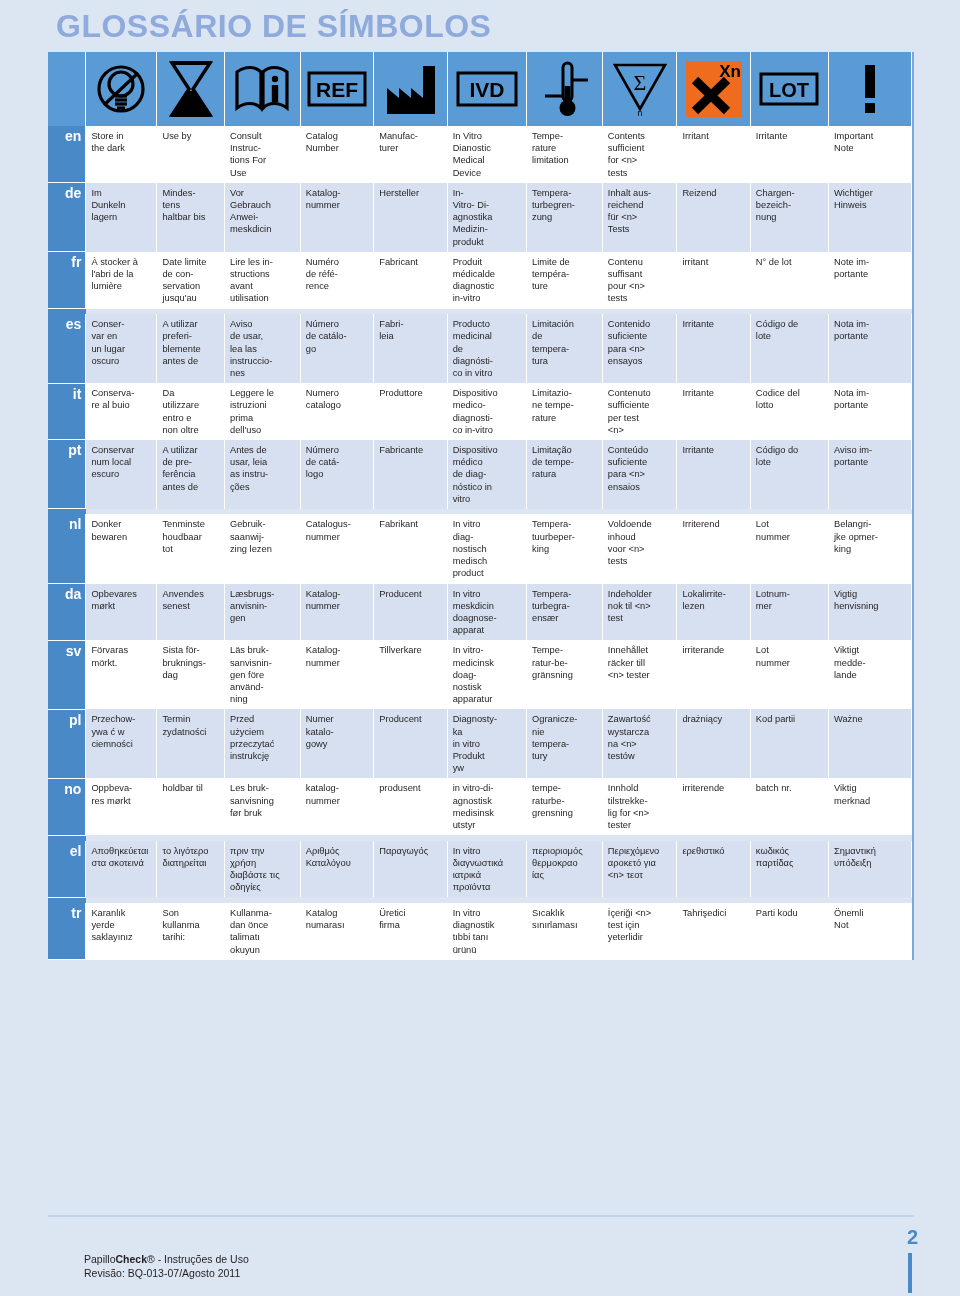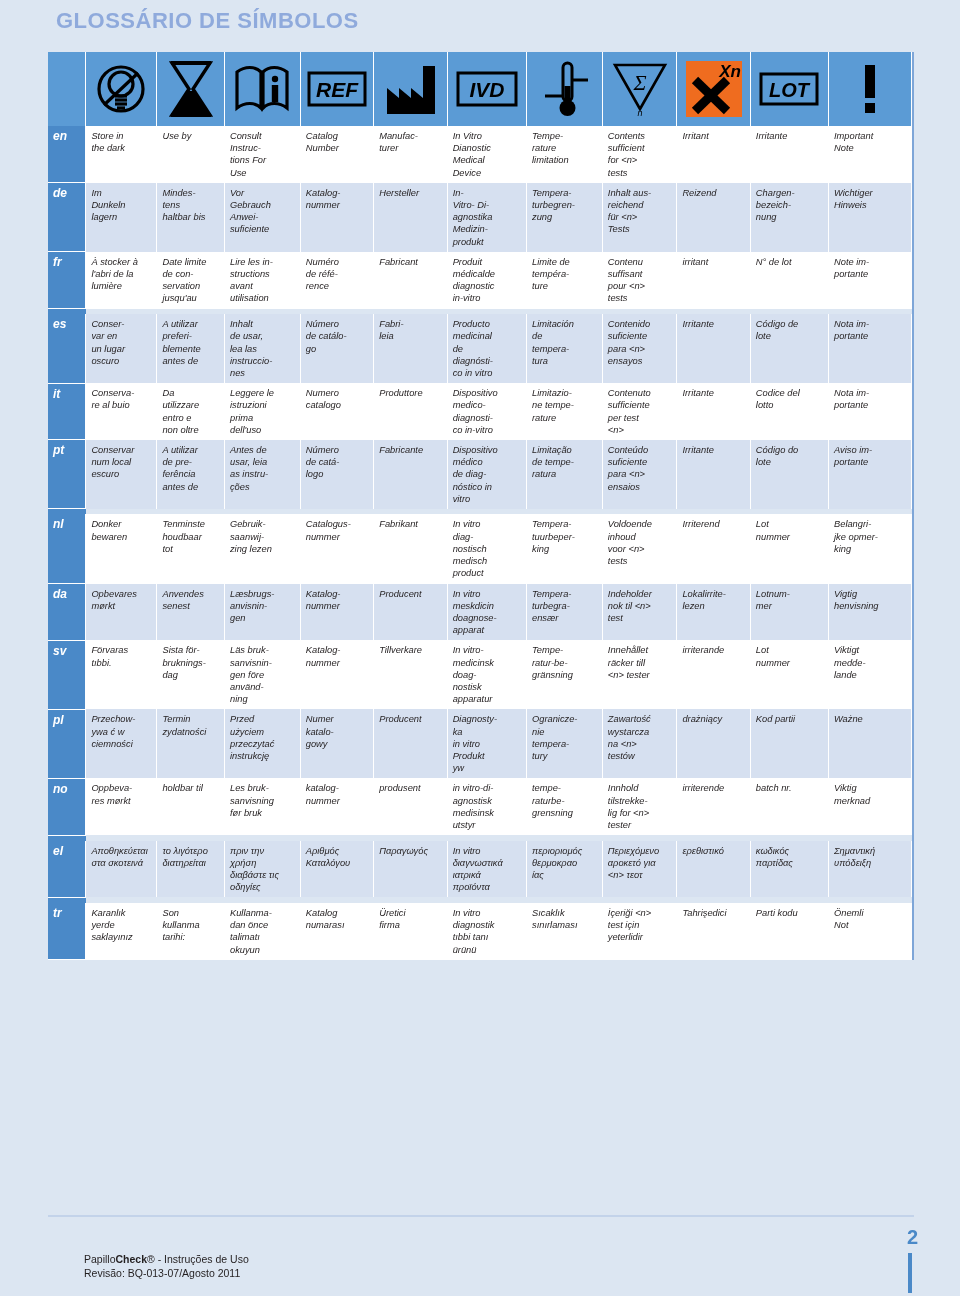--- a/index.html
+++ b/index.html
@@ -11,30 +11,29 @@
     position:relative;
     overflow:hidden;
   }
   .page{
     position:absolute;left:0;top:0;width:960px;height:1296px;
     background:#dce6f2;
   }
   
   .title{
     position:absolute;left:56px;top:8px;
-    font-size:22px;font-weight:bold;letter-spacing:.5px;
+    font-size:32px;font-weight:bold;letter-spacing:.5px;
     color:#8faadc;
     white-space:nowrap;
   }
   
   .tbl-wrap{
     position:absolute;left:48px;top:52px;width:864px;
     background:#ffffff;
     border-right:2px solid #7ea6d8;
-    font-style:italic;
   }
   table.glossary{
     border-collapse:collapse;
     width:864px;
     table-layout:fixed;
     font-size:9.3px;
     line-height:12.2px;
   }
   table.glossary td{
     vertical-align:top;
@@ -67,22 +66,22 @@
   }
   tr.symrow td.lang-head{background:#5b9bd5;}
   .sym{display:flex;align-items:center;justify-content:center;height:74px;}
   .sym svg{display:block;}
 
   
   td.lang{
     background:#4a89c8;
     color:#ffffff;
     font-weight:bold;
-    font-size:12px;
-    text-align:left;
+    font-size:14px;
+    text-align:right;
     padding-top:5px;
     border-right:1.5px solid #ffffff;
     border-bottom:1.5px solid #ffffff;
   }
   tr.alt td{background:#d6e0f0;}
   tr.alt td.lang{background:#4a89c8;}
   tr.plain td{background:#ffffff;}
   tr.plain td.lang{background:#4a89c8;}
 
   
@@ -304,21 +303,21 @@
             </td>
             <td>
               <div class="cell">Mindes-
 tens
 haltbar bis</div>
             </td>
             <td>
               <div class="cell">Vor
 Gebrauch
 Anwei-
-suficiente</div>
+meskdicin</div>
             </td>
             <td>
               <div class="cell">Katalog-
 nummer</div>
             </td>
             <td>
               <div class="cell">Hersteller</div>
             </td>
             <td>
               <div class="cell">In-
@@ -428,21 +427,21 @@
 un lugar
 oscuro</div>
             </td>
             <td>
               <div class="cell">A utilizar
 preferi-
 blemente
 antes de</div>
             </td>
             <td>
-              <div class="cell">Inhalt
+              <div class="cell">Aviso
 de usar,
 lea las
 instruccio-
 nes</div>
             </td>
             <td>
               <div class="cell">Número
 de catálo-
 go</div>
             </td>
@@ -708,21 +707,21 @@
             </td>
             <td>
               <div class="cell">Vigtig
 henvisning</div>
             </td>
           </tr>
           <tr class="plain">
             <td class="lang">sv</td>
             <td>
               <div class="cell">Förvaras
-tıbbi.</div>
+mörkt.</div>
             </td>
             <td>
               <div class="cell">Sista för-
 bruknings-
 dag</div>
             </td>
             <td>
               <div class="cell">Läs bruk-
 sanvisnin-
 gen före

